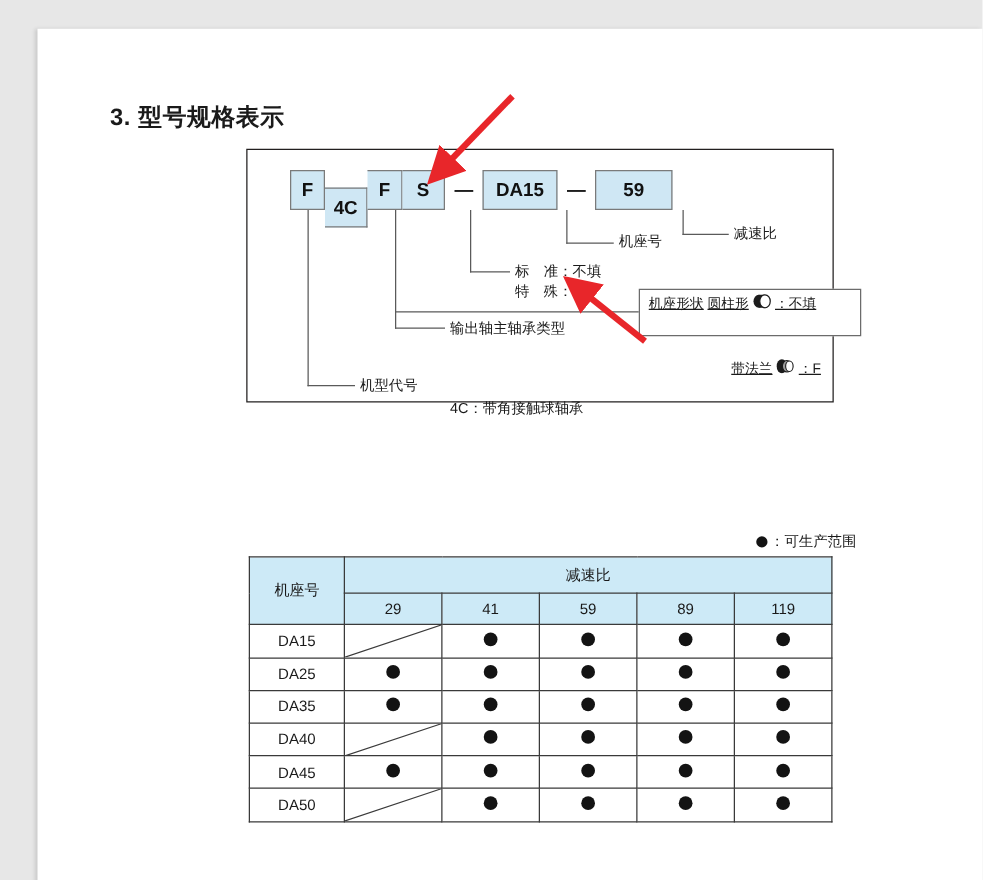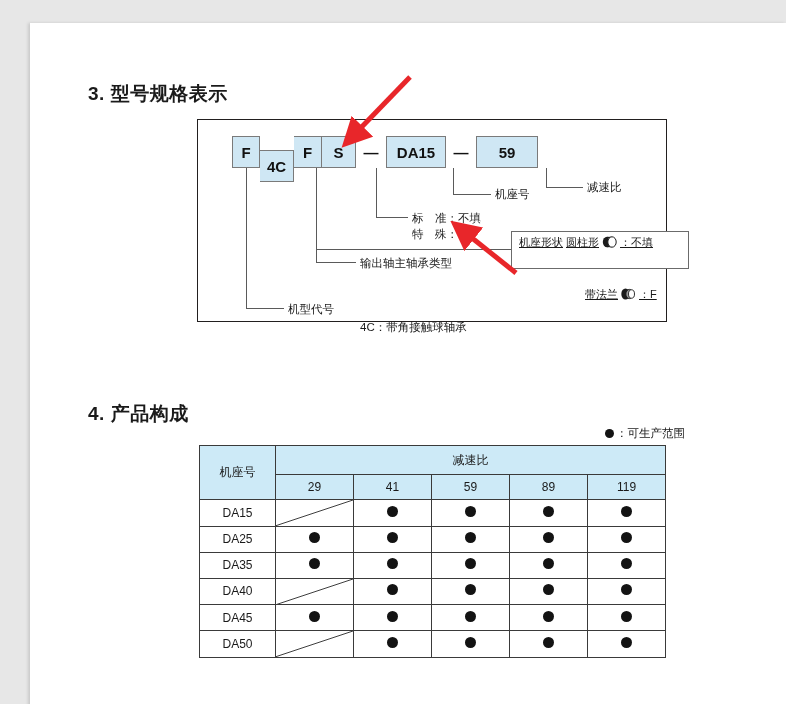--- a/index.html
+++ b/index.html
@@ -197,24 +197,20 @@
 
   <svg class="arrow" style="left:418px;top:198px;" width="90" height="60">
     <defs>
       <marker id="ah2" markerWidth="6" markerHeight="6" refX="3" refY="3" orient="auto">
         <path d="M0,0 L6,3 L0,6 z" fill="#e8262a"></path>
       </marker>
     </defs>
     <line x1="68" y1="52" x2="14" y2="9" stroke="#e8262a" stroke-width="5" marker-end="url(#ah2)"></line>
   </svg>
 
-  <div class="heading" id="heading-4">
-    <span>4.</span>
-    <span>产品构成</span>
-  </div>
 
   <div class="legend-note">
     <span class="dot"></span>
     <span>：可生产范围</span>
   </div>
 
   <table class="tbl">
     <colgroup>
       <col class="col-model">
         <col class="col-r">

